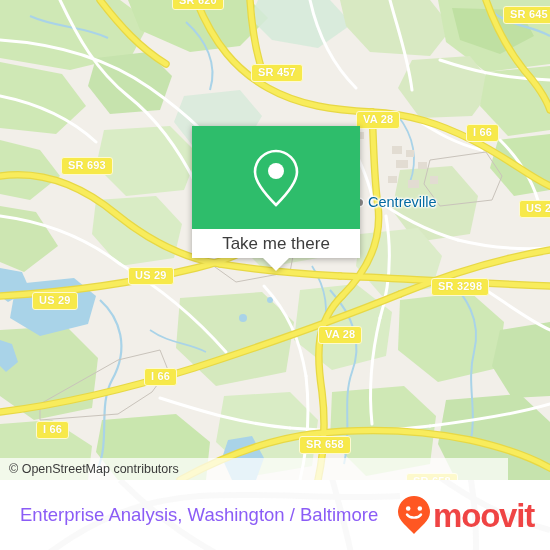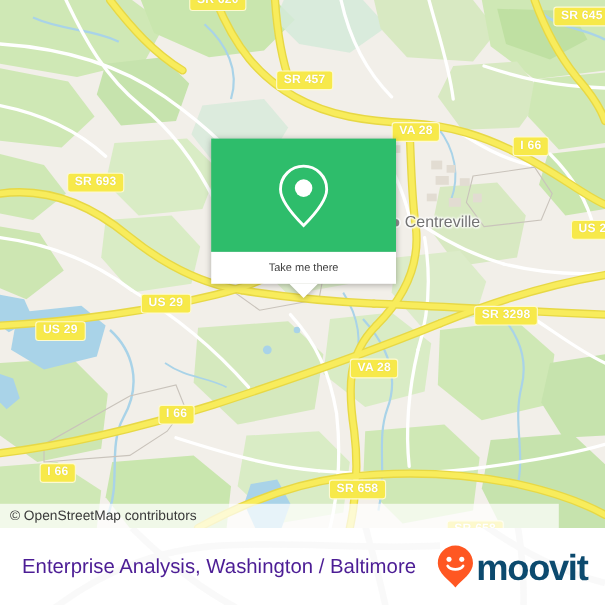--- a/index.html
+++ b/index.html
@@ -56,21 +56,21 @@
   }
   .place-dot {
     width: 7px; height: 7px;
     border-radius: 50%;
     background: #8d8d8d;
     box-shadow: 0 0 0 1.5px #ffffff;
     flex: 0 0 auto;
   }
   .place-label {
     font-size: 14.5px;
-    color: #737373;
+    color: #0369a1;
     text-shadow: 1px 0 2px #fff, -1px 0 2px #fff, 0 1px 2px #fff, 0 -1px 2px #fff,
                  1px 1px 2px #fff, -1px -1px 2px #fff;
   }
 
   
   #attribution {
     position: absolute;
     left: 0;
     bottom: 0;
     width: 508px;
@@ -101,21 +101,21 @@
   }
   #popup-bottom {
     background: #ffffff;
     height: 29px;
     display: flex;
     align-items: center;
     justify-content: center;
     position: relative;
   }
   #popup-label {
-    font-size: 10px;
+    font-size: 17px;
     color: #3d3d3d;
   }
   #popup-tail {
     position: absolute;
     left: 50%;
     bottom: -13px;
     margin-left: -13px;
     width: 0; height: 0;
     border-left: 13px solid transparent;
     border-right: 13px solid transparent;
@@ -136,36 +136,36 @@
     width: 550px; height: 550px;
     opacity: 0.055;
     pointer-events: none;
   }
   #footer-title {
     position: absolute;
     left: 20px;
     top: 50%;
     transform: translateY(-50%);
     font-size: 18.5px;
-    color: #4c1d95;
+    color: #8b5cf6;
     white-space: nowrap;
   }
   #brand {
     position: absolute;
     right: 16px;
     top: 50%;
     transform: translateY(-50%);
     display: flex;
     align-items: center;
     gap: 1px;
   }
   #brand-text {
     font-size: 33px;
     font-weight: bold;
-    color: #0c4a6e;
+    color: #ef4444;
     letter-spacing: -1.2px;
     line-height: 1;
   }
 </style>
 </head>
 <body>
 
 <div id="app">
 
   <div id="map">

